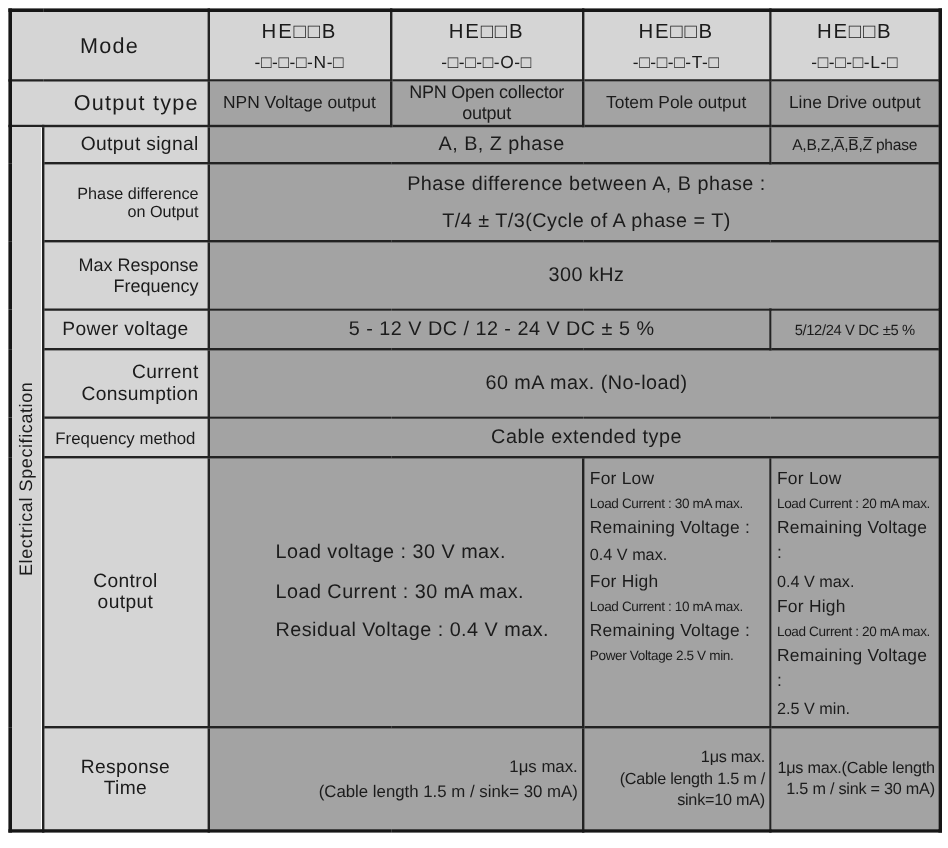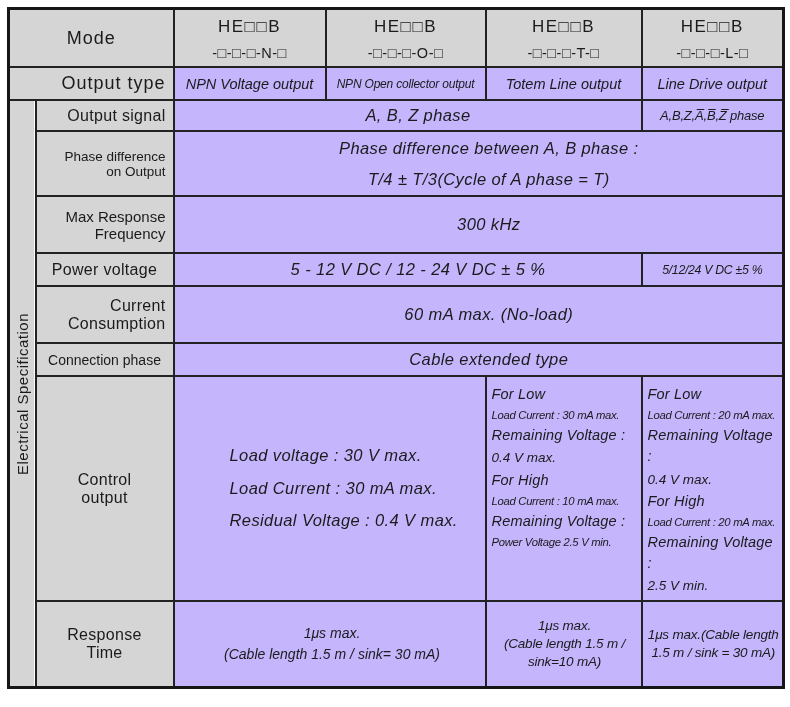--- a/index.html
+++ b/index.html
@@ -3,33 +3,33 @@
 <meta charset="utf-8">
 <style>
   html,body{margin:0;padding:0;background:#fff;}
   body{font-family:"Liberation Sans","DejaVu Sans",sans-serif;color:#1b1b1b;
        -webkit-font-smoothing:antialiased;}
   .wrap{width:776px;margin:7px auto 0 7px;}
   table{border-collapse:collapse;table-layout:fixed;width:776px;
         border:3px solid #161616;background:#fff;}
   td{border:2px solid #222;padding:1px 3px;vertical-align:middle;overflow:hidden;}
   .g{background:#d5d5d5;}
-  .w{background:#c4b5fd;font-style:italic;}
+  .w{background:#a3a3a3;}
   .c{text-align:center;}
   .r{text-align:right;padding-right:7px;}
-  .l{text-align:center;padding-left:8px;}
+  .l{text-align:right;padding-left:8px;}
   .pre{white-space:pre-line;}
   .mode{font-size:18px;letter-spacing:1px;}
   .model{font-size:17px;letter-spacing:1.5px;line-height:1.9;}
   .code{font-size:14.5px;letter-spacing:0.5px;line-height:1.5;}
   .lbl{font-size:16px;letter-spacing:0.3px;}
   .lbl-sm{font-size:13.5px;letter-spacing:0;}
   .outtype{font-size:17px;}
   .sz15{font-size:14.5px;}
-  .sz12{font-size:12px;letter-spacing:-0.2px;}
+  .sz12{font-size:15px;letter-spacing:-0.2px;}
   .val{font-size:16.5px;letter-spacing:0.4px;padding-left:24px;}
   .val-sm{font-size:13px;letter-spacing:-0.2px;}
   .val-xs{font-size:12.3px;letter-spacing:-0.3px;}
   .ph{line-height:1.85;}
   .vert{writing-mode:vertical-rl;transform:rotate(180deg);text-align:center;
         font-size:15px;letter-spacing:0.5px;padding:0;}
   .ctl-main div{font-size:16.5px;letter-spacing:0.4px;line-height:1.2;margin:13px 0 13px 20px;text-align:left;padding-left:32px;}
   .ctl{vertical-align:top;padding:5px 2px 2px 5px;text-align:left;}
   .ctl div{margin:2px 0;line-height:1.45;}
   .cl-lg{font-size:14.5px;letter-spacing:0.2px;}
@@ -74,21 +74,21 @@
       <div class="code">-□-□-□-L-□</div>
     </td>
   </tr>
 
   <tr style="height:33px">
     <td colspan="2" class="g r mode">
       <span>Output type</span>
     </td>
     <td class="w c outtype sz15">NPN Voltage output</td>
     <td class="w c outtype sz12">NPN Open collector output</td>
-    <td class="w c outtype sz15">Totem Line output</td>
+    <td class="w c outtype sz15">Totem Pole output</td>
     <td class="w c outtype sz15">Line Drive output</td>
   </tr>
 
   <tr style="height:31px">
     <td rowspan="8" class="g vert">Electrical Specification</td>
     <td class="g r lbl">Output signal</td>
     <td colspan="3" class="w c val">A, B, Z phase</td>
     <td class="w c val-sm">A,B,Z,A̅,B̅,Z̅ phase</td>
   </tr>
 
@@ -111,21 +111,21 @@
     <td class="w c val-xs">5/12/24 V DC ±5 %</td>
   </tr>
 
   <tr style="height:57px">
     <td class="g r lbl pre">Current
 Consumption</td>
     <td colspan="4" class="w c val">60 mA max. (No-load)</td>
   </tr>
 
   <tr style="height:33px">
-    <td class="g c lbl-sm" style="font-size:14px">Connection phase</td>
+    <td class="g c lbl-sm" style="font-size:14px">Frequency method</td>
     <td colspan="4" class="w c val">Cable extended type</td>
   </tr>
 
   <tr style="height:225px">
     <td class="g c lbl pre">Control
 output</td>
     <td colspan="2" class="w ctl-main">
       <div>Load voltage :  30 V max.</div>
       <div>Load Current :  30 mA max.</div>
       <div>Residual Voltage : 0.4 V max.</div>

